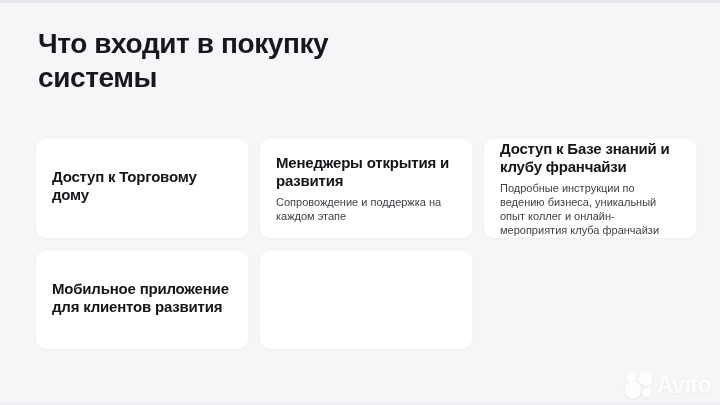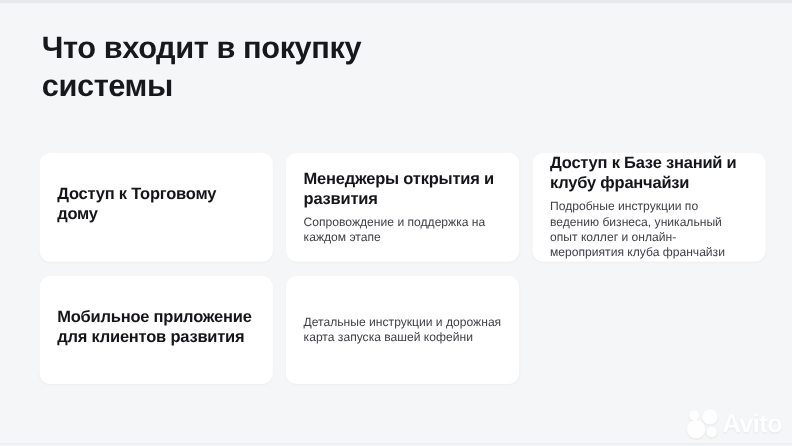--- a/index.html
+++ b/index.html
@@ -103,21 +103,20 @@
       <div class="card-desc">Сопровождение и поддержка на каждом этапе</div>
     </div>
     <div class="card">
       <div class="card-title">Доступ к Базе знаний и клубу франчайзи</div>
       <div class="card-desc">Подробные инструкции по ведению бизнеса, уникальный опыт коллег и онлайн-мероприятия клуба франчайзи</div>
     </div>
     <div class="card">
       <div class="card-title">Мобильное приложение для клиентов развития</div>
     </div>
     <div class="card">
-      <div class="card-desc">Детальные инструкции и дорожная карта запуска вашей кофейни</div>
     </div>
   </div>
 
   <div class="watermark">
     <svg class="watermark-logo" width="30" height="28" viewBox="0 0 32 30" xmlns="http://www.w3.org/2000/svg">
       <circle cx="7.5" cy="7" r="5" fill="#ffffff"></circle>
       <circle cx="23" cy="8.5" r="7.5" fill="#ffffff"></circle>
       <circle cx="9.5" cy="20.5" r="9" fill="#ffffff"></circle>
       <circle cx="24.5" cy="23" r="5.2" fill="#ffffff"></circle>
     </svg>

